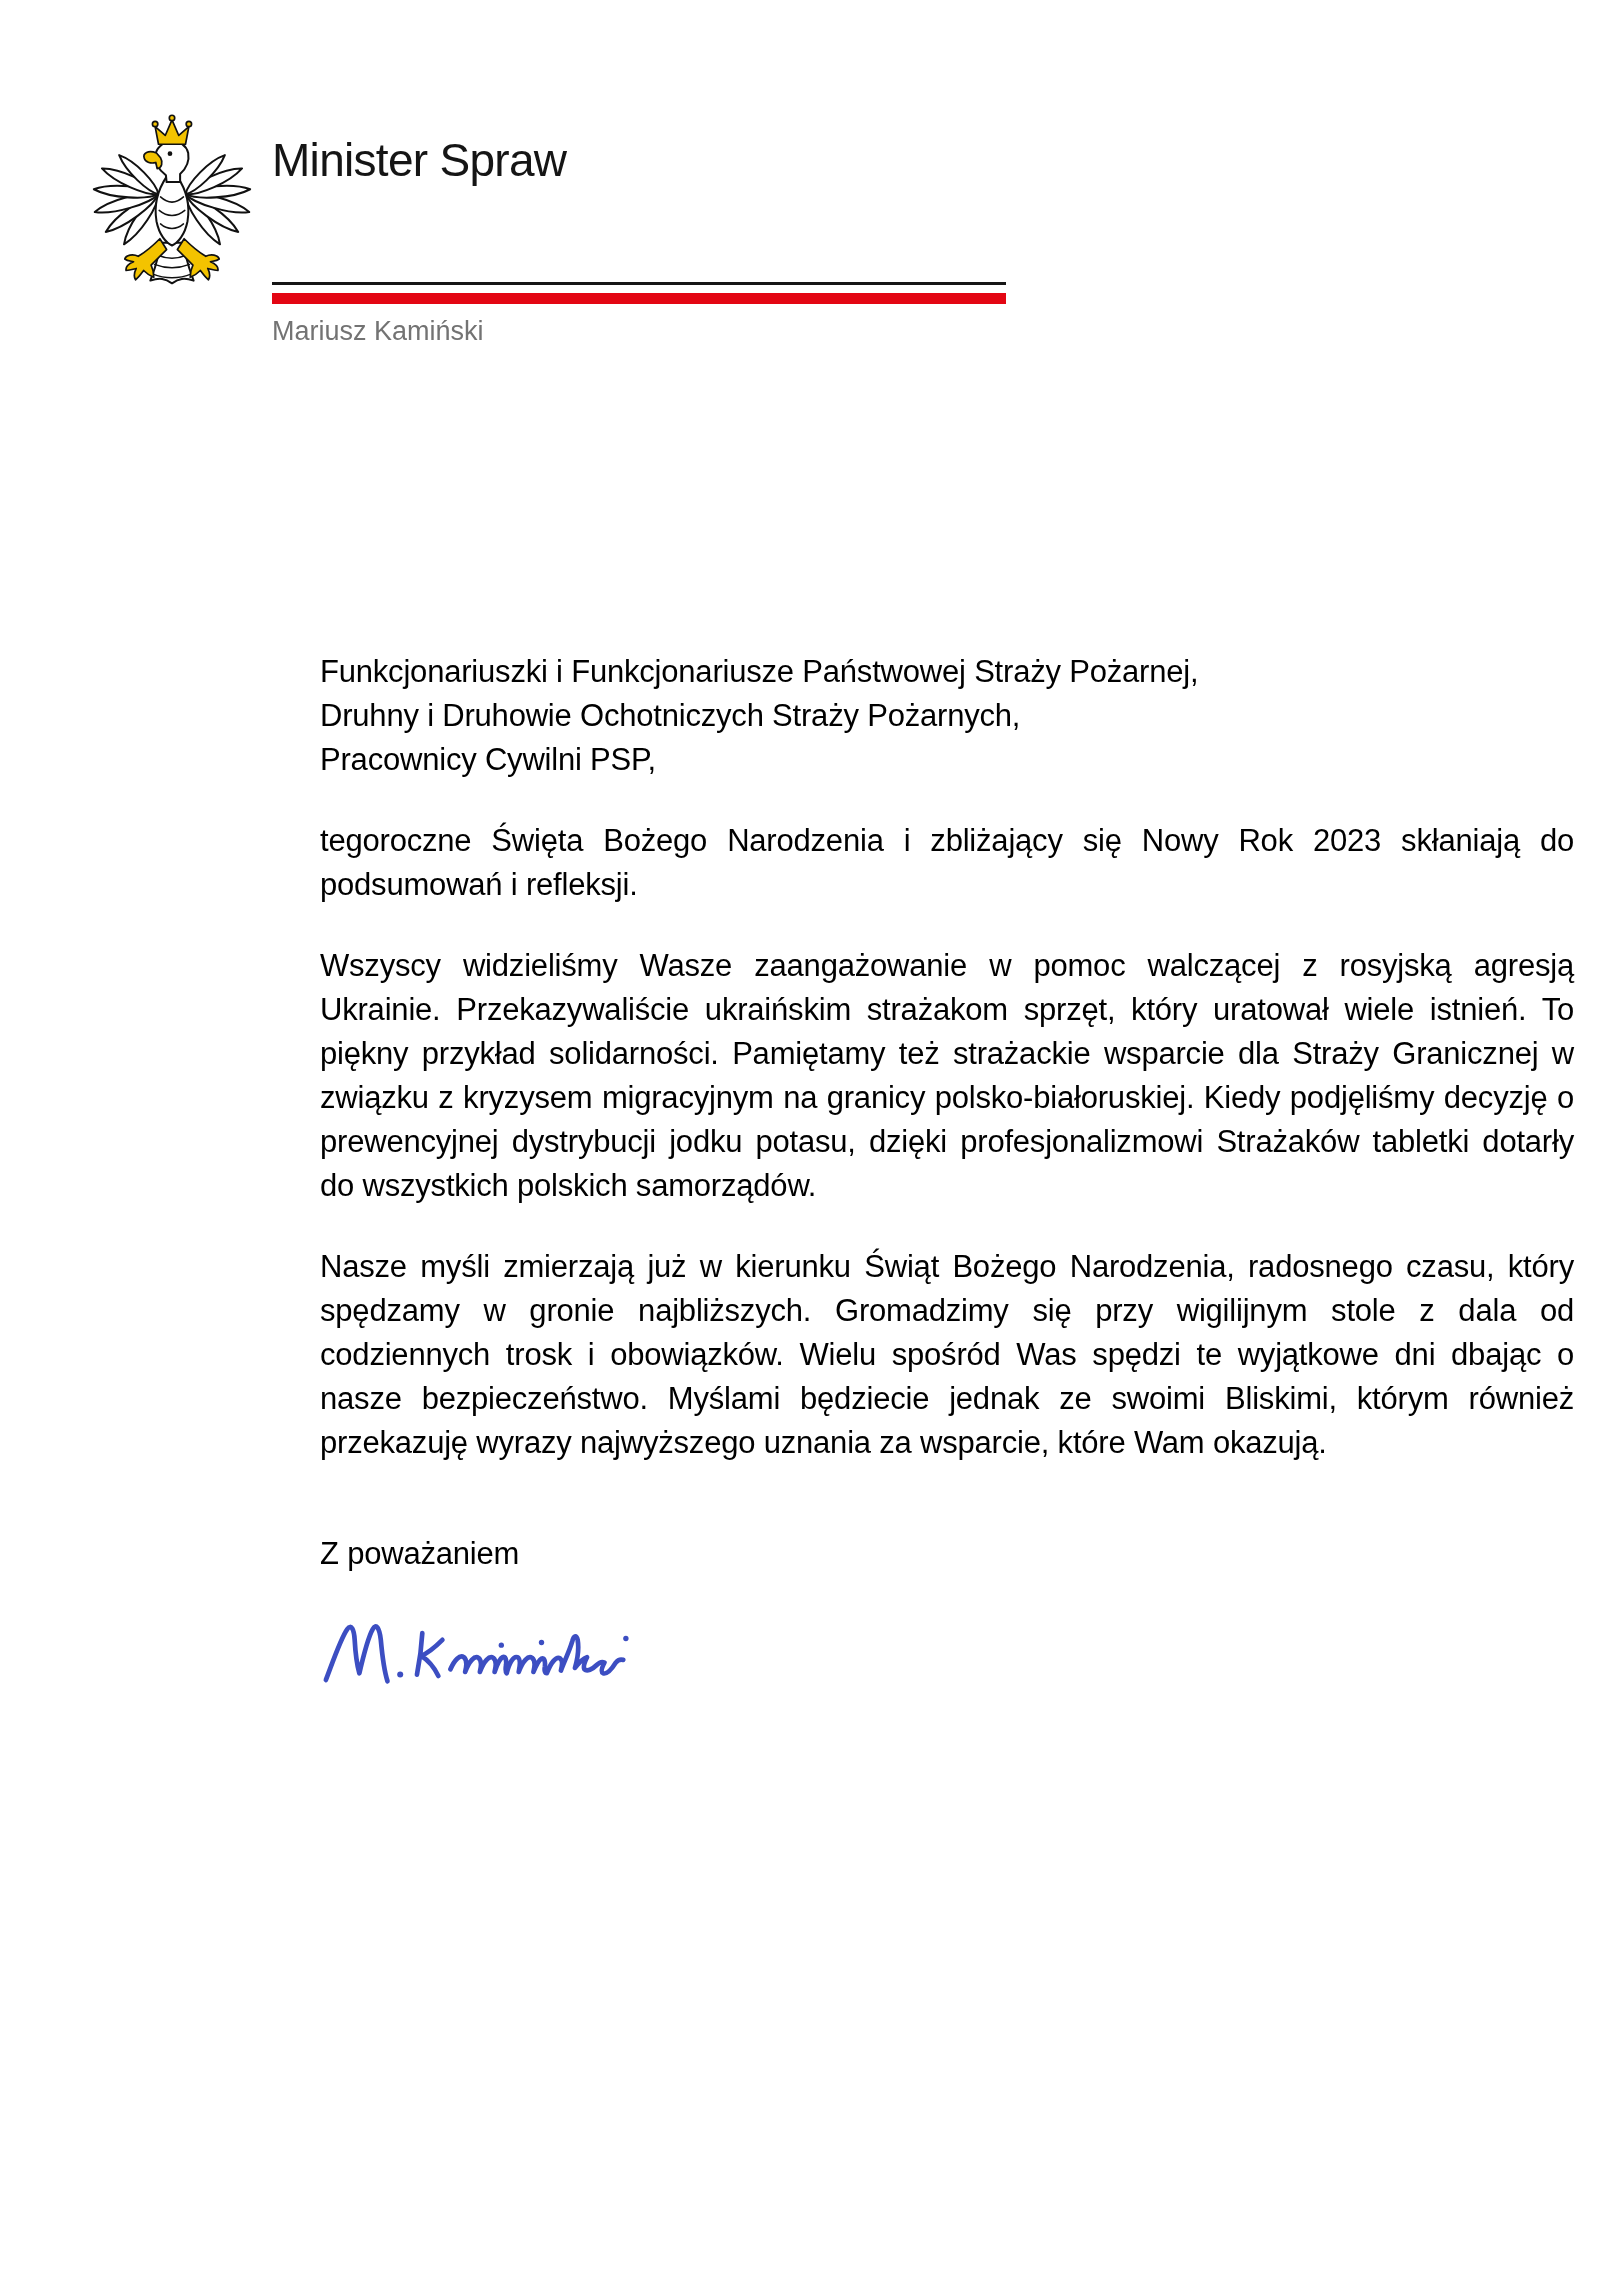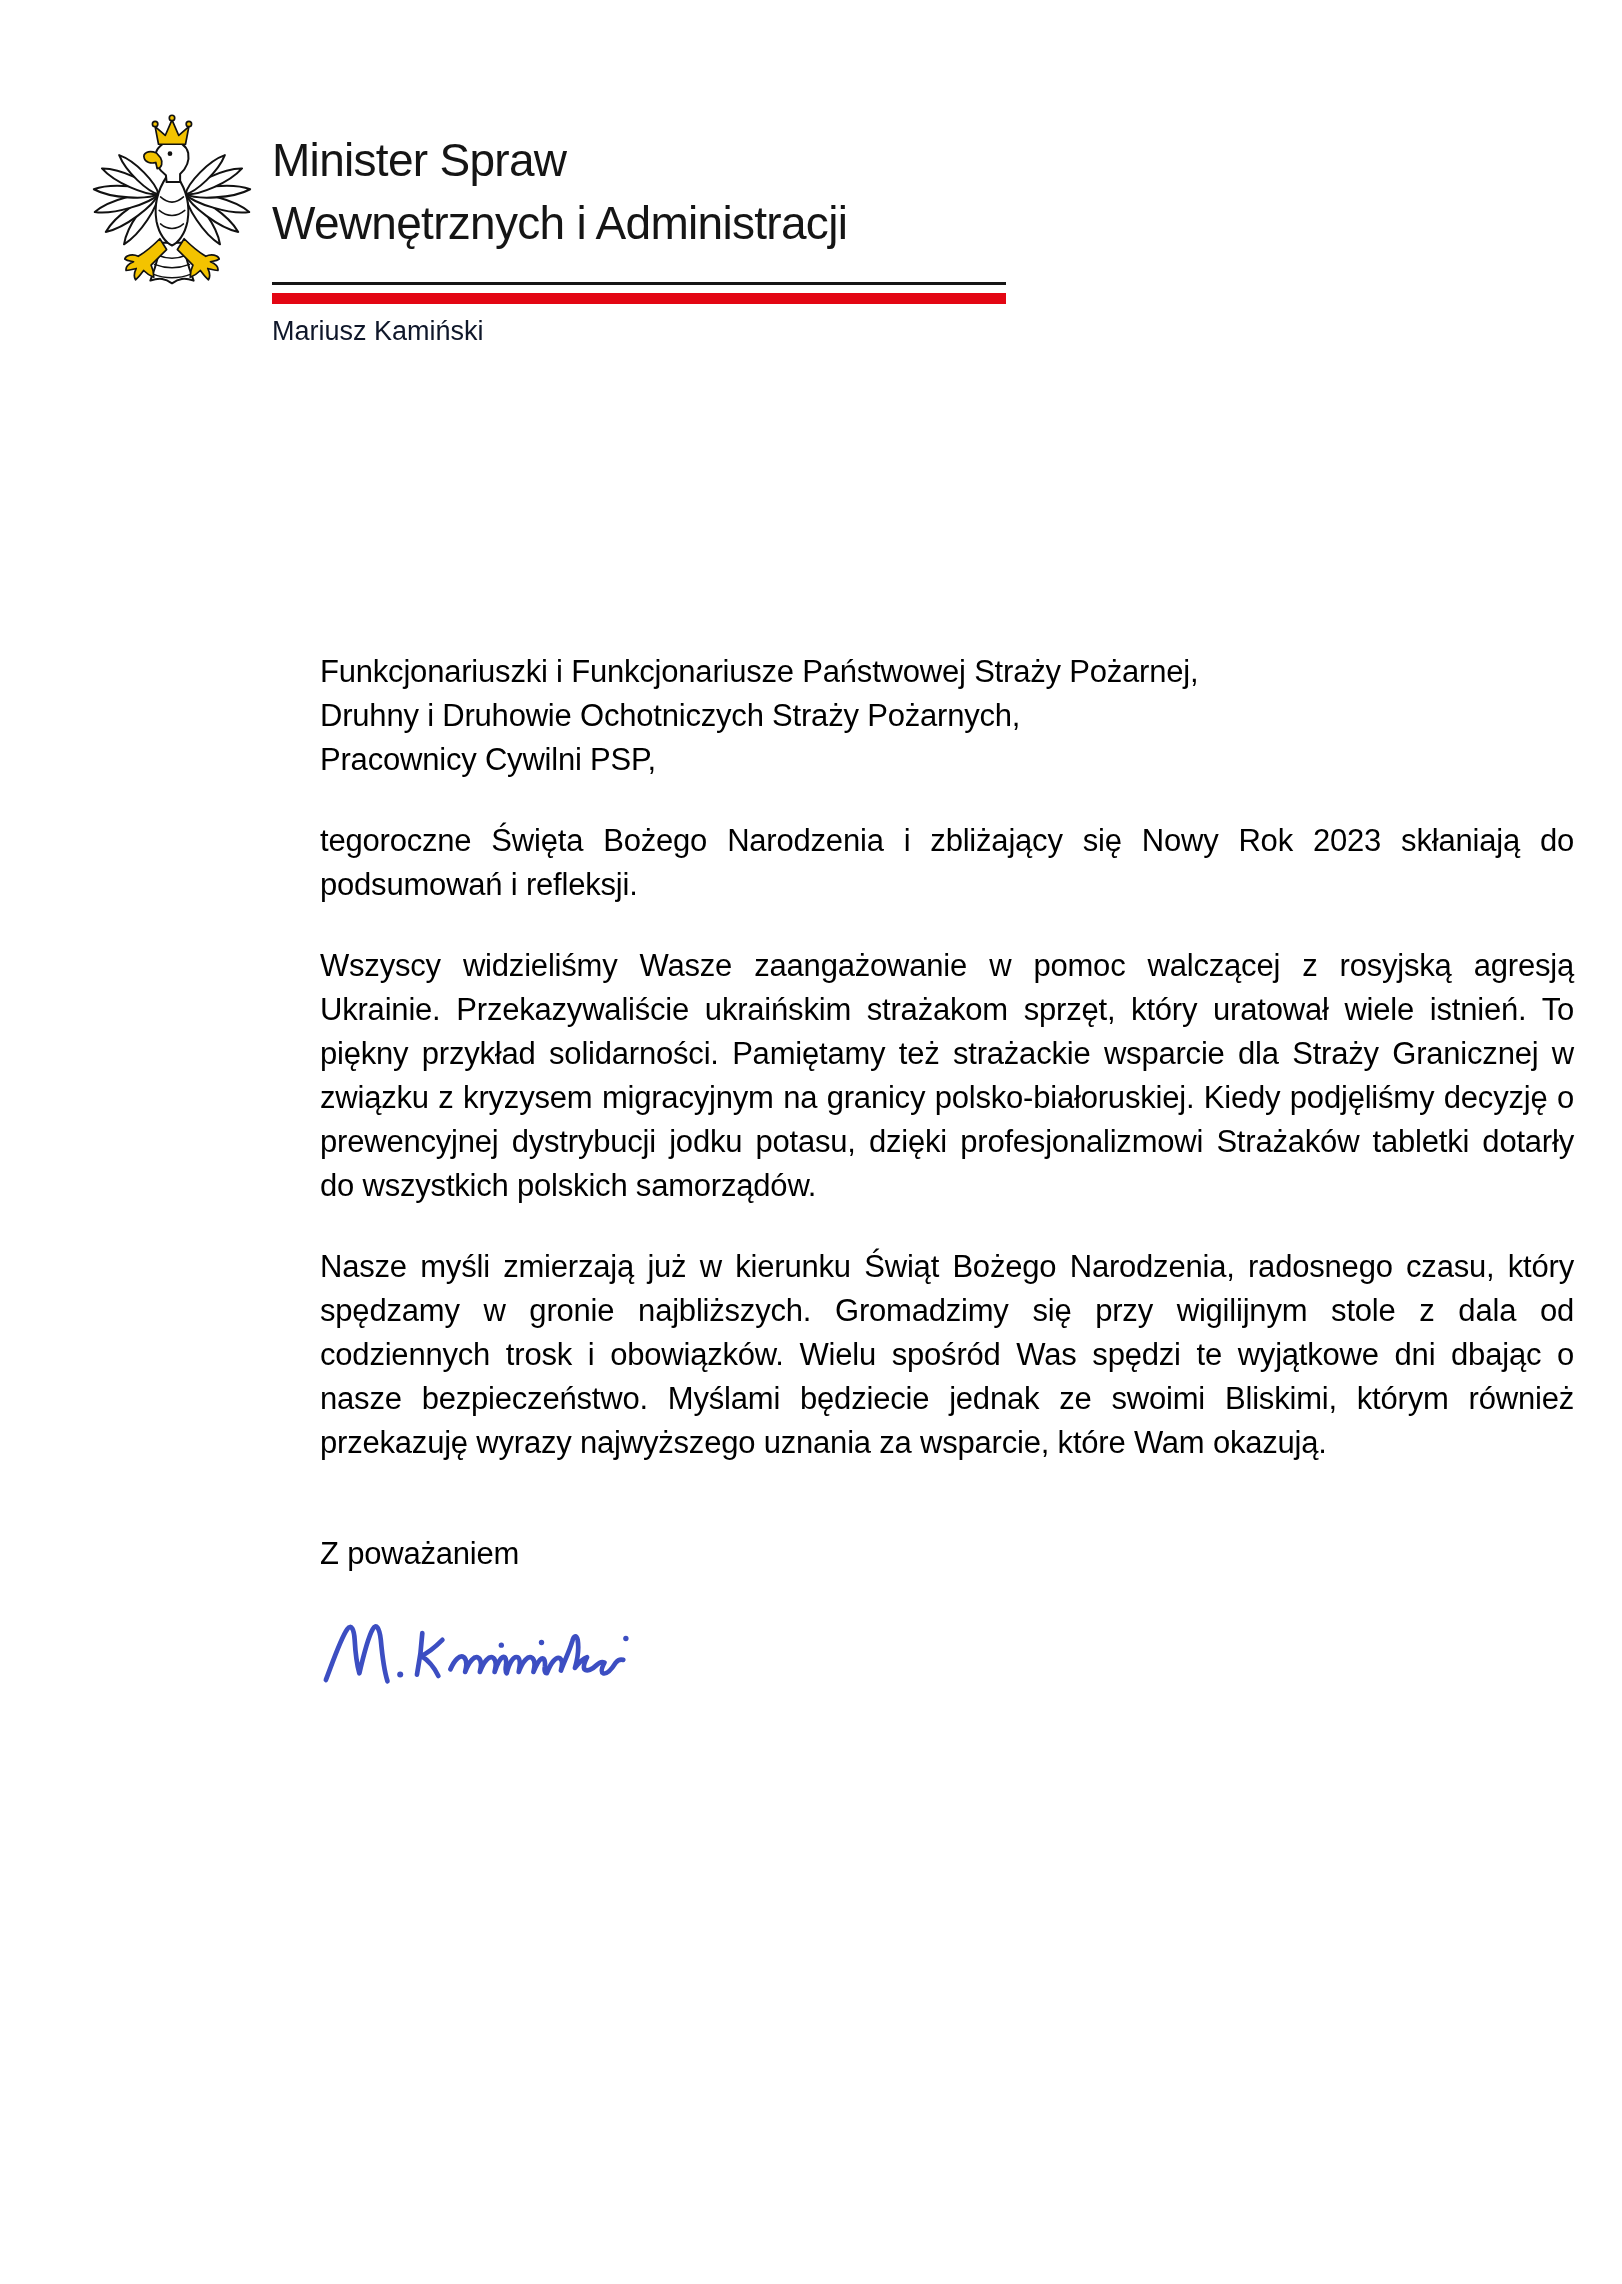--- a/index.html
+++ b/index.html
@@ -44,21 +44,21 @@
     left:272px; top:282px;
     width:734px;
   }
   .divider-black{height:2.7px;background:#161616;}
   .divider-red{height:10.7px;margin-top:8.7px;background:var(--accent-red);}
   .minister-name{
     position:absolute;
     left:272px; top:314px;
     font-size:27px;
     line-height:35px;
-    color:#0f172a;
+    color:#737373;
   }
   
   .letter-body{
     position:absolute;
     left:272px; top:650px;
     width:1254px;
     font-size:31px;
     line-height:44px;
     letter-spacing:-0.2px;
     color:#000;
@@ -140,21 +140,20 @@
     <g>
       <path class="gold" d="M100,44 L95,18 L110,31 L120,8 L130,31 L145,18 L140,44 Z"></path>
       <circle class="gold" cx="95" cy="14" r="4"></circle>
       <circle class="gold" cx="120" cy="5" r="4"></circle>
       <circle class="gold" cx="145" cy="14" r="4"></circle>
     </g>
   </svg>
 
   <div class="header-title">
     <div>Minister Spraw</div>
-    <div>Wewnętrznych i Administracji</div>
   </div>
 
   <div class="divider">
     <div class="divider-black"></div>
     <div class="divider-red"></div>
   </div>
 
   <div class="minister-name">Mariusz Kamiński</div>
 
   <div class="letter-body">

